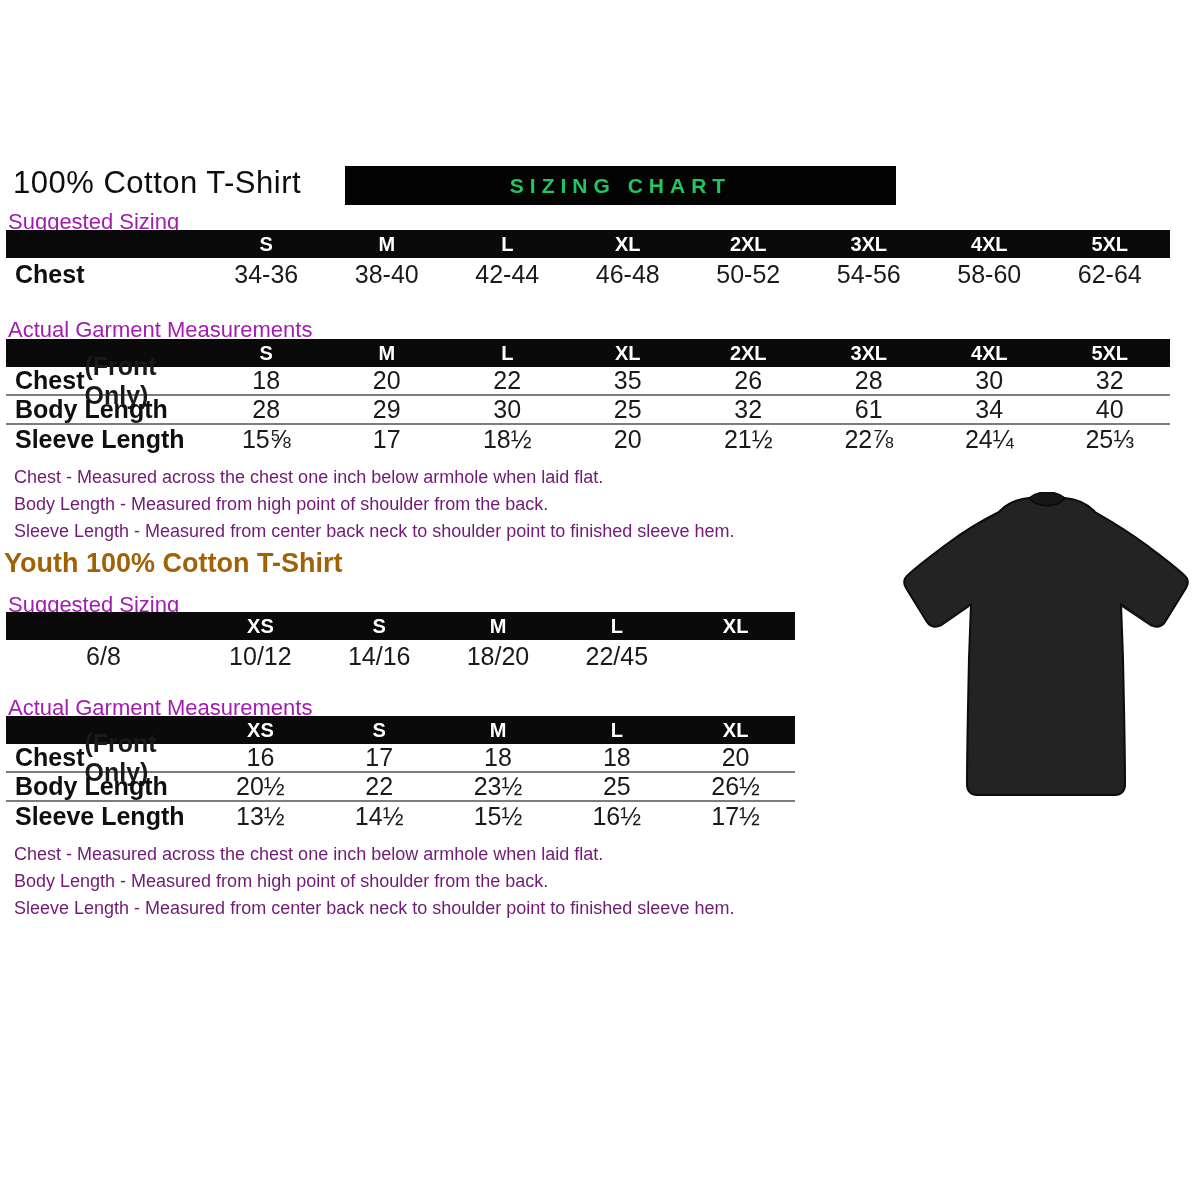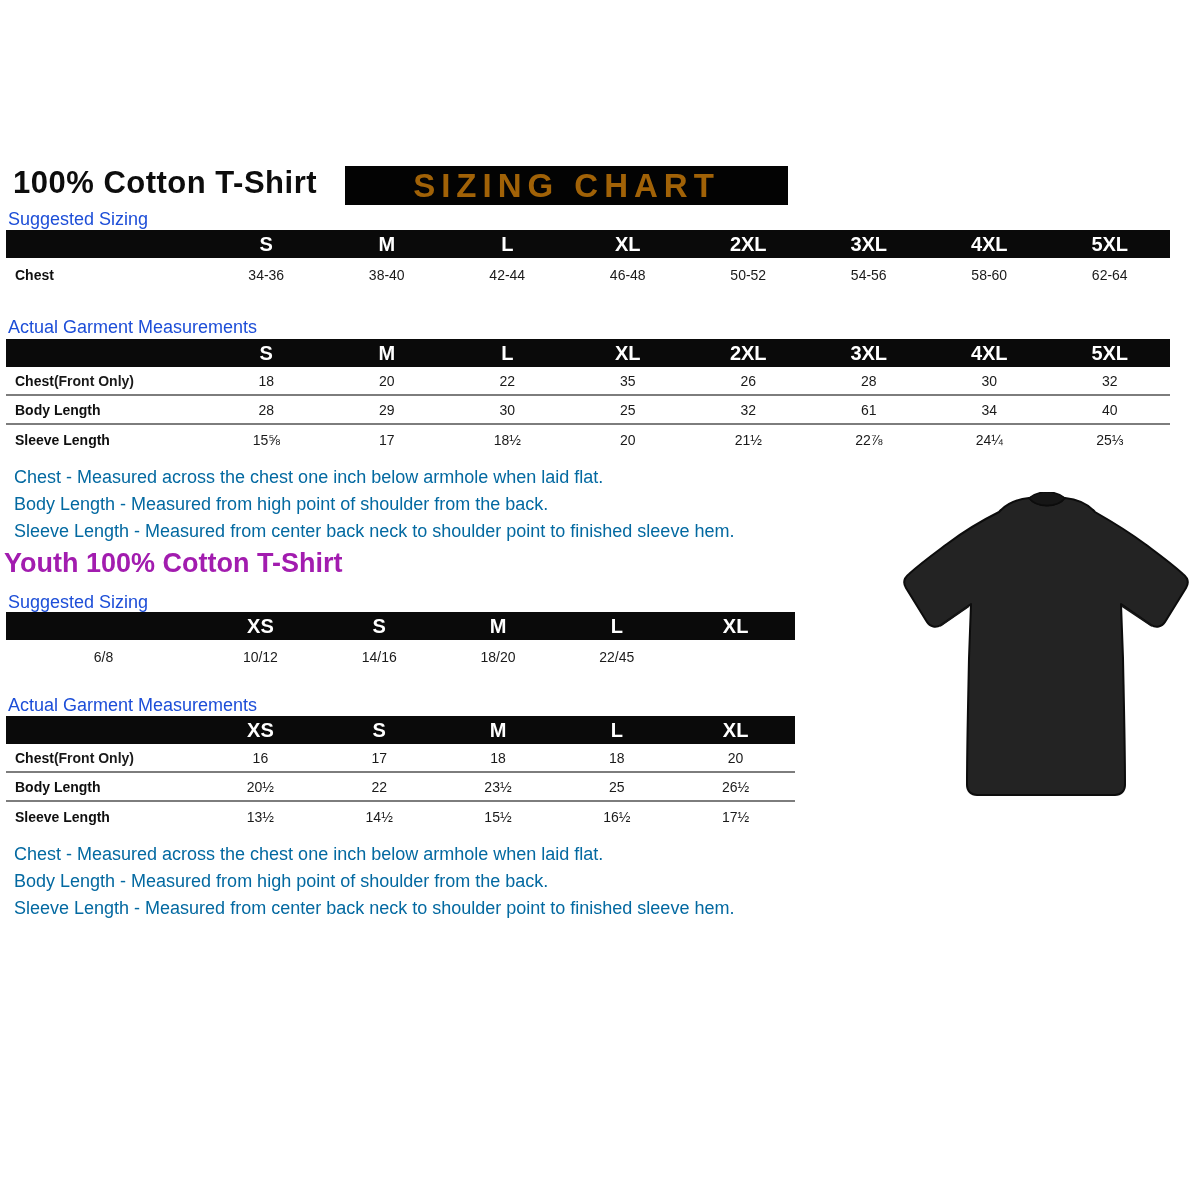--- a/index.html
+++ b/index.html
@@ -3,52 +3,52 @@
 <meta charset="utf-8">
 <style>
   * { margin:0; padding:0; box-sizing:border-box; }
   html,body { background:#ffffff; }
   body {
     width:1200px; height:1200px; position:relative; overflow:hidden;
     font-family:"Liberation Sans", sans-serif; color:#111;
   }
   .abs { position:absolute; }
 
-  #page-title { left:13px; top:165px; font-size:31px; font-weight:700; letter-spacing:0.5px; color:#0d0d0d; }
+  #page-title { left:13px; top:165px; font-size:31px; font-weight:400; letter-spacing:0.5px; color:#0d0d0d; }
   #banner {
-    left:345px; top:166px; width:443px; height:39px; background:#030303;
+    left:345px; top:166px; width:551px; height:39px; background:#030303;
     display:flex; align-items:center; justify-content:center;
-    color:#a16207; font-weight:bold; font-size:33px; letter-spacing:6px;
+    color:#22c55e; font-weight:bold; font-size:21px; letter-spacing:6px;
   }
-  .section-label { font-size:18px; color:#1d4ed8; }
+  .section-label { font-size:22px; color:#a21caf; }
   #adult-suggested-label { left:8px; top:209px; }
   #adult-actual-label   { left:8px; top:317px; }
-  #youth-title { left:4px; top:548px; font-size:27px; font-weight:bold; color:#a21caf; }
+  #youth-title { left:4px; top:548px; font-size:27px; font-weight:bold; color:#a16207; }
   #youth-suggested-label { left:8px; top:592px; }
   #youth-actual-label    { left:8px; top:695px; }
 
   .tbl { position:absolute; display:grid; }
   #adult-suggested { left:6px; top:230px; width:1164px; }
   #adult-actual    { left:6px; top:339px; width:1164px; }
   #youth-suggested { left:6px; top:612px; width:789px; }
   #youth-actual    { left:6px; top:716px; width:789px; }
 
   .hcell {
     background:#0a0a0a; color:#fff; font-weight:bold; font-size:20px;
     height:28px; display:flex; align-items:center; justify-content:center;
   }
-  .cell { display:flex; align-items:center; font-size:14px; color:#1a1a1a; height:29px; }
+  .cell { display:flex; align-items:center; font-size:25px; color:#1a1a1a; height:29px; }
   #adult-suggested .cell, #youth-suggested .cell { height:33px; }
   .cell.val { justify-content:center; }
   .cell.lab { padding-left:9px; }
   .cell.lab b { font-weight:bold; color:#0f0f0f; }
   .cell.lab span { font-weight:bold; }
   .sep { border-bottom:2px solid #7d7d7d; }
 
-  .note { position:absolute; left:14px; font-size:18px; color:#0369a1; }
+  .note { position:absolute; left:14px; font-size:18px; color:#701a75; }
 
   #tshirt { left:893px; top:492px; width:305px; height:315px; }
 </style>
 </head>
 <body>
 
 <div class="abs" id="page-title">100% Cotton T-Shirt</div>
 <div class="abs" id="banner">SIZING CHART</div>
 
 <div class="abs section-label" id="adult-suggested-label">Suggested Sizing</div>

